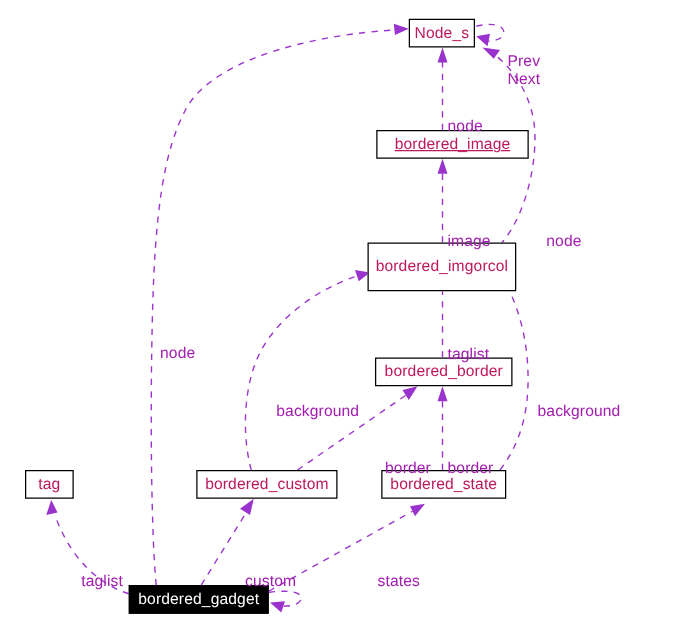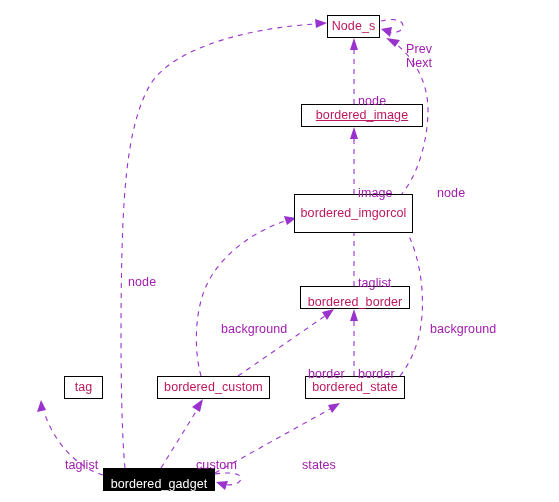--- a/index.html
+++ b/index.html
@@ -145,37 +145,37 @@
   </div>
 
   <div class="node-box" style="left:301px; top:104px; width:122px; height:23px;text-decoration:underline;">
     <span>bordered_image</span>
   </div>
 
   <div class="node-box" style="left:294px; top:194px; width:119px; height:39px;">
     <span>bordered_imgorcol</span>
   </div>
 
-  <div class="node-box" style="left:300px; top:286px; width:110px; height:23px;align-items:flex-end;">
+  <div class="node-box" style="left:300px; top:286px; width:110px; height:23px;">
     <span>bordered_border</span>
   </div>
 
-  <div class="node-box" style="left:20px; top:376px; width:39px; height:23px;margin-left:44px;">
+  <div class="node-box" style="left:20px; top:376px; width:39px; height:23px;">
     <span>tag</span>
   </div>
 
   <div class="node-box" style="left:157px; top:376px; width:113px; height:23px;">
     <span>bordered_custom</span>
   </div>
 
   <div class="node-box" style="left:305px; top:376px; width:100px; height:23px;align-items:center;">
     <span>bordered_state</span>
   </div>
 
-  <div class="node-box highlight" style="left:103px; top:468px; width:112px; height:23px;align-items:flex-end;">
+  <div class="node-box highlight" style="left:103px; top:468px; width:112px; height:23px;">
     <span>bordered_gadget</span>
   </div>
 
   <div class="edge-label" style="left:406px; top:11px;">
     <div>Prev</div>
     <div>Next</div>
   </div>
 
   <div class="edge-label" style="left:358px; top:63px;">node</div>
 

